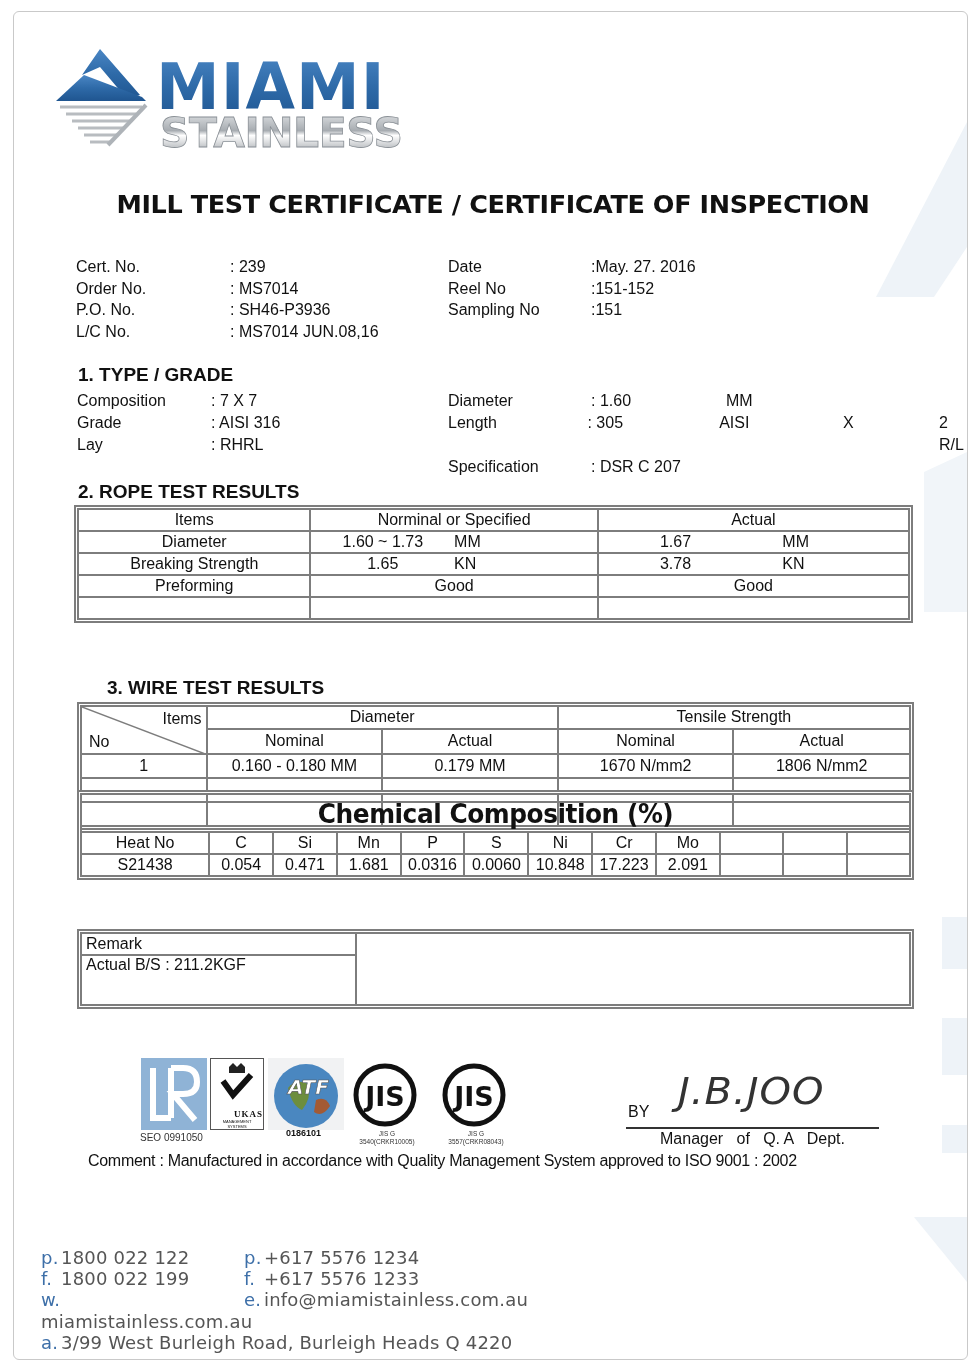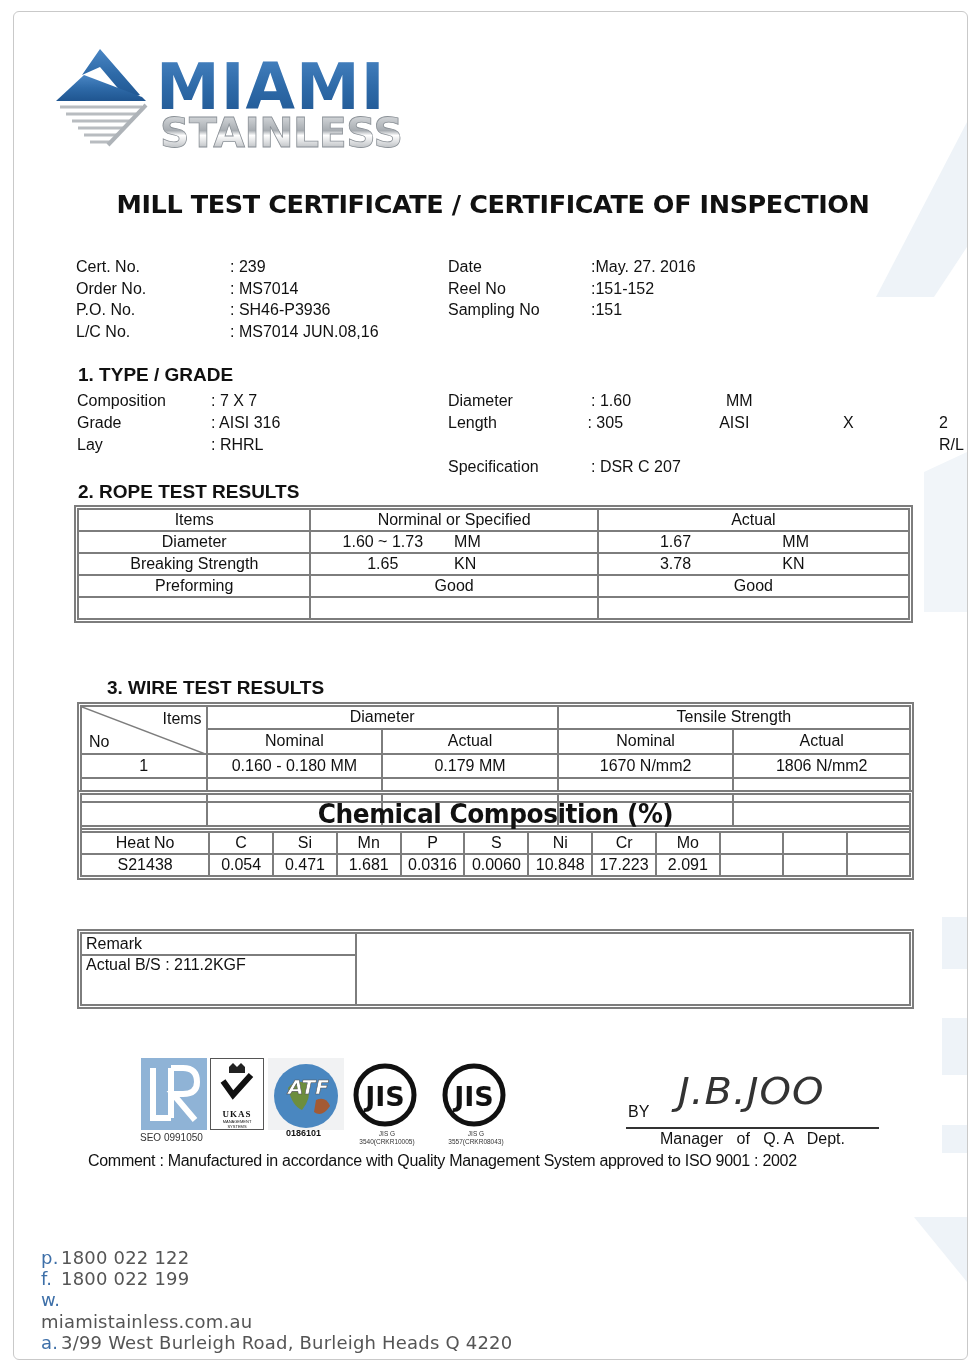--- a/index.html
+++ b/index.html
@@ -301,21 +301,21 @@
         <path d="M12 10 V60 H30 M30 10 V60 M30 10 H42 Q56 10 56 24 Q56 36 42 36 H32 L54 62" fill="none" stroke="#fff" stroke-width="6"></path>
       </svg>
   </div>
   <div class="abs" style="left:0;top:74px;width:130px;font-size:10px;color:#333;">SEO 0991050</div>
 
   <div class="abs" style="left:70px;top:0;width:52px;height:70px;border:1.5px solid #555;background:#fff;">
     <svg width="52" height="46">
         <path d="M18 8 L22 4 L26 8 L30 4 L34 8 L34 14 H18 Z" fill="#222"></path>
         <path d="M12 22 L22 36 L40 16" fill="none" stroke="#111" stroke-width="6"></path>
       </svg>
-    <div style="text-align:center;font-family:'Liberation Serif',serif;font-weight:bold;font-size:9px;letter-spacing:1px;">UKAS</div>
+    <div style="text-align:right;font-family:'Liberation Serif',serif;font-weight:bold;font-size:9px;letter-spacing:1px;">UKAS</div>
     <div style="text-align:center;font-size:4px;">MANAGEMENT</div>
     <div style="text-align:center;font-size:4px;">SYSTEMS</div>
   </div>
 
   <div class="abs" style="left:128px;top:0;width:76px;height:72px;">
     <svg width="76" height="72">
         <rect width="76" height="72" fill="#f1f2f3"></rect>
         <circle cx="38" cy="38" r="32" fill="#4a87c0"></circle>
         <path d="M20 30 Q28 20 40 26 Q44 40 34 52 Q24 48 20 30 Z" fill="#6d8e3e"></path>
         <path d="M48 42 Q58 38 62 48 Q54 60 46 54 Z" fill="#a35a34"></path>
@@ -354,15 +354,20 @@
 
 <div class="abs" style="left:88px;top:1152px;font-size:16px;letter-spacing:-0.3px;">Comment : Manufactured in accordance with Quality Management System approved to ISO 9001 : 2002</div>
 
 <div class="footer">
   <div style="display:flex;">
     <div style="width:203px">
       <div><span class="pre">p.</span><span>1800 022 122</span></div>
       <div><span class="pre">f.</span><span>1800 022 199</span></div>
       <div><span class="pre">w.</span><span>miamistainless.com.au</span></div>
     </div>
+    <div>
+      <div><span class="pre">p.</span><span>+617 5576 1234</span></div>
+      <div><span class="pre">f.</span><span>+617 5576 1233</span></div>
+      <div><span class="pre">e.</span><span>info@miamistainless.com.au</span></div>
+    </div>
   </div>
   <div><span class="pre">a.</span><span>3/99 West Burleigh Road, Burleigh Heads Q 4220</span></div>
 </div>
 
 </body></html>

